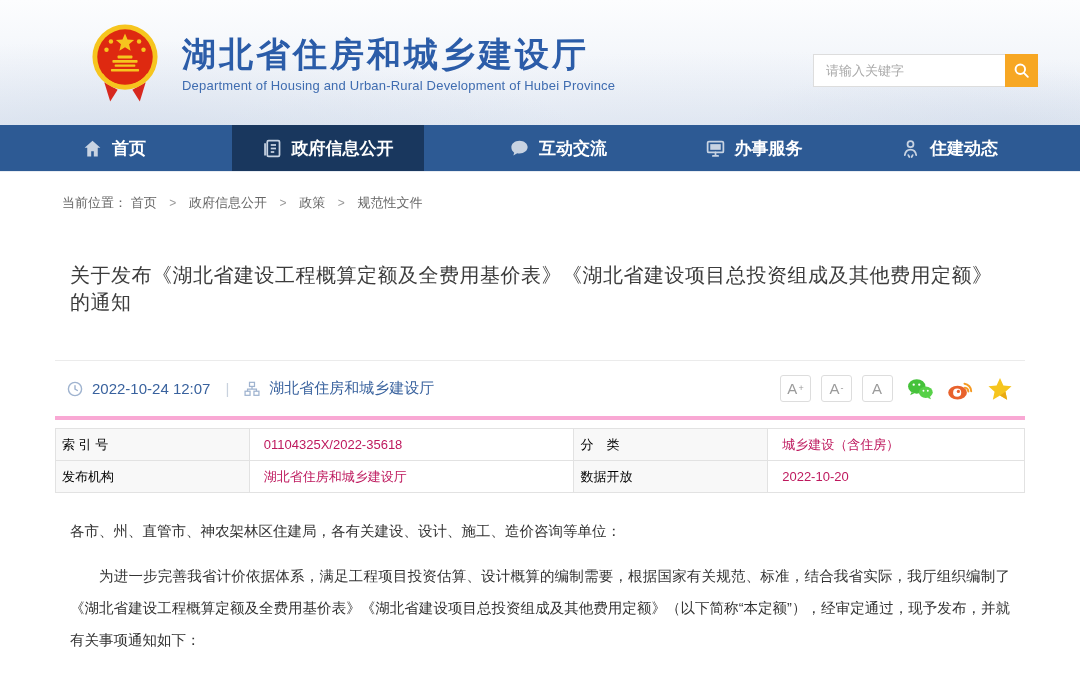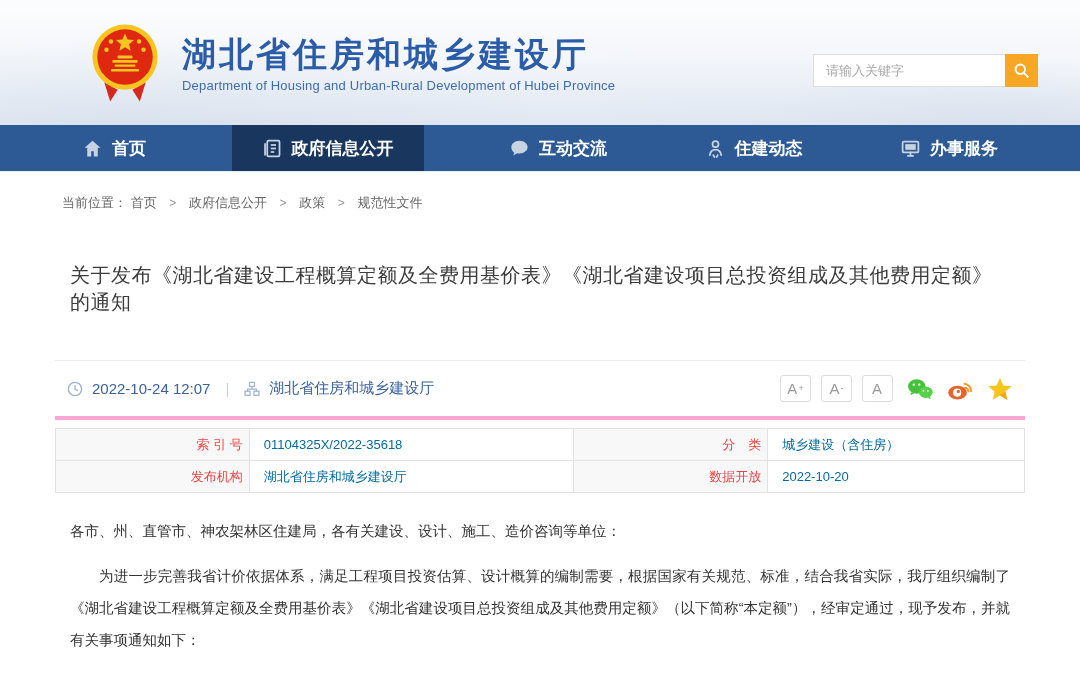--- a/index.html
+++ b/index.html
@@ -54,22 +54,22 @@
   .meta-right { display:flex; align-items:center; gap:10px; }
   .fsize-btn { width:31px; height:27px; background:#fff; border:1px solid #ddd; border-radius:3px;
     color:#9b9b9b; font-size:15px; line-height:1; cursor:pointer;
     display:inline-flex; align-items:center; justify-content:center; }
   .fsize-btn sup { font-size:9px; margin-left:1px; }
   .share-icon { width:26px; height:26px; display:inline-flex; cursor:pointer; margin-left:4px; }
 
   
   .info-table { width:100%; border-collapse:collapse; table-layout:fixed; margin-top:8px;
     font-size:13px; }
-  .info-table td { border:1px solid #e2e2e2; height:32px; padding:0 14px; color:#0369a1; }
-  .info-table td.lbl { background:#f8f8f8; color:#ef4444; text-align:right; padding:0 6px; }
+  .info-table td { border:1px solid #e2e2e2; height:32px; padding:0 14px; color:#be185d; }
+  .info-table td.lbl { background:#f8f8f8; color:#000000; text-align:left; padding:0 6px; }
   .c1 { width:20%; } .c2 { width:33.5%; } .c3 { width:20%; } .c4 { width:26.5%; }
 
   
   .article-body { padding:22px 15px 20px; font-size:14.5px; color:#333; line-height:32px; }
   .article-body p.indent { text-indent:2em; text-align:justify; margin-top:13px; }
 </style>
 </head>
 <body>
 
 <div class="page">
@@ -141,36 +141,36 @@
       <span class="nicon">
         <svg viewBox="0 0 24 24" width="21" height="21" fill="#c8d3e2">
           <path d="M12 3c5.2 0 9.3 3.3 9.3 7.4 0 4.1-4.1 7.4-9.3 7.4-.9 0-1.8-.1-2.6-.3L5 20l.9-3.2C4.1 15.4 2.7 13.6 2.7 10.4 2.7 6.3 6.8 3 12 3z"></path>
         </svg>
       </span>
       <span>互动交流</span>
     </a>
     <a class="nav-item">
       <span class="nicon">
         <svg viewBox="0 0 24 24" width="21" height="21">
+          <rect x="3" y="4" width="18" height="12.5" rx="1.5" fill="none" stroke="#c8d3e2" stroke-width="2"></rect>
+          <rect x="6" y="7" width="12" height="6.5" fill="#c8d3e2"></rect>
+          <path d="M9 20.5h6M12 16.5v4" stroke="#c8d3e2" stroke-width="2" stroke-linecap="round"></path>
+        </svg>
+      </span>
+      <span>办事服务</span>
+    </a>
+    <a class="nav-item">
+      <span class="nicon">
+        <svg viewBox="0 0 24 24" width="21" height="21">
           <circle cx="12" cy="7" r="3.4" fill="none" stroke="#c8d3e2" stroke-width="2"></circle>
           <path d="M5.5 19.5c.6-4 3-6.2 6.5-6.2s5.9 2.2 6.5 6.2" fill="none" stroke="#c8d3e2" stroke-width="2" stroke-linecap="round"></path>
           <path d="M9.5 19.5l1.2 2.2M14.5 19.5l-1.2 2.2" stroke="#c8d3e2" stroke-width="2" stroke-linecap="round"></path>
         </svg>
       </span>
       <span>住建动态</span>
-    </a>
-    <a class="nav-item">
-      <span class="nicon">
-        <svg viewBox="0 0 24 24" width="21" height="21">
-          <rect x="3" y="4" width="18" height="12.5" rx="1.5" fill="none" stroke="#c8d3e2" stroke-width="2"></rect>
-          <rect x="6" y="7" width="12" height="6.5" fill="#c8d3e2"></rect>
-          <path d="M9 20.5h6M12 16.5v4" stroke="#c8d3e2" stroke-width="2" stroke-linecap="round"></path>
-        </svg>
-      </span>
-      <span>办事服务</span>
     </a>
   </nav>
 
   <div class="shell">
     <div class="breadcrumb">
       <span>当前位置：</span>
       <a>首页</a>
       <span class="sep">&gt;</span>
       <a>政府信息公开</a>
       <span class="sep">&gt;</span>

